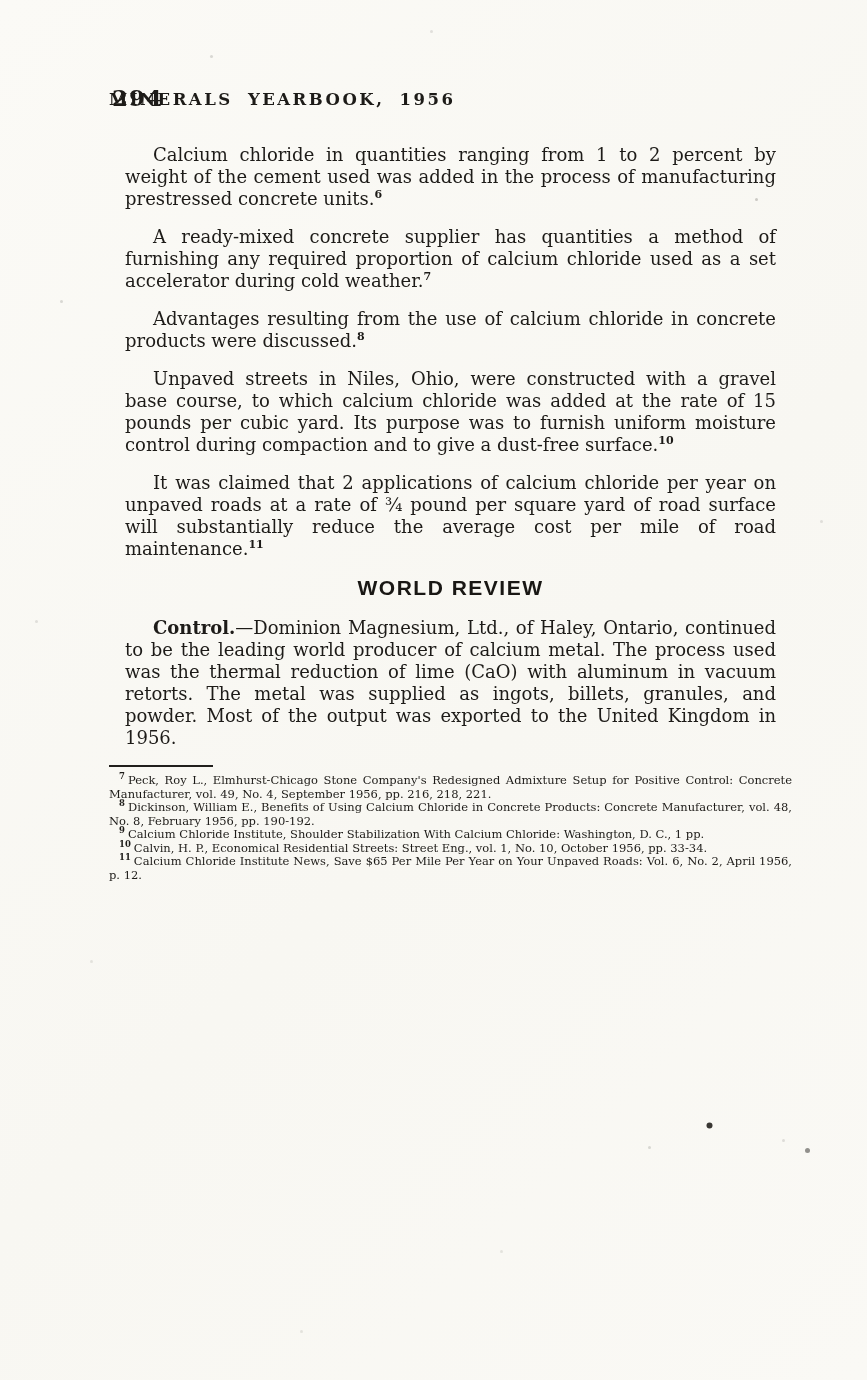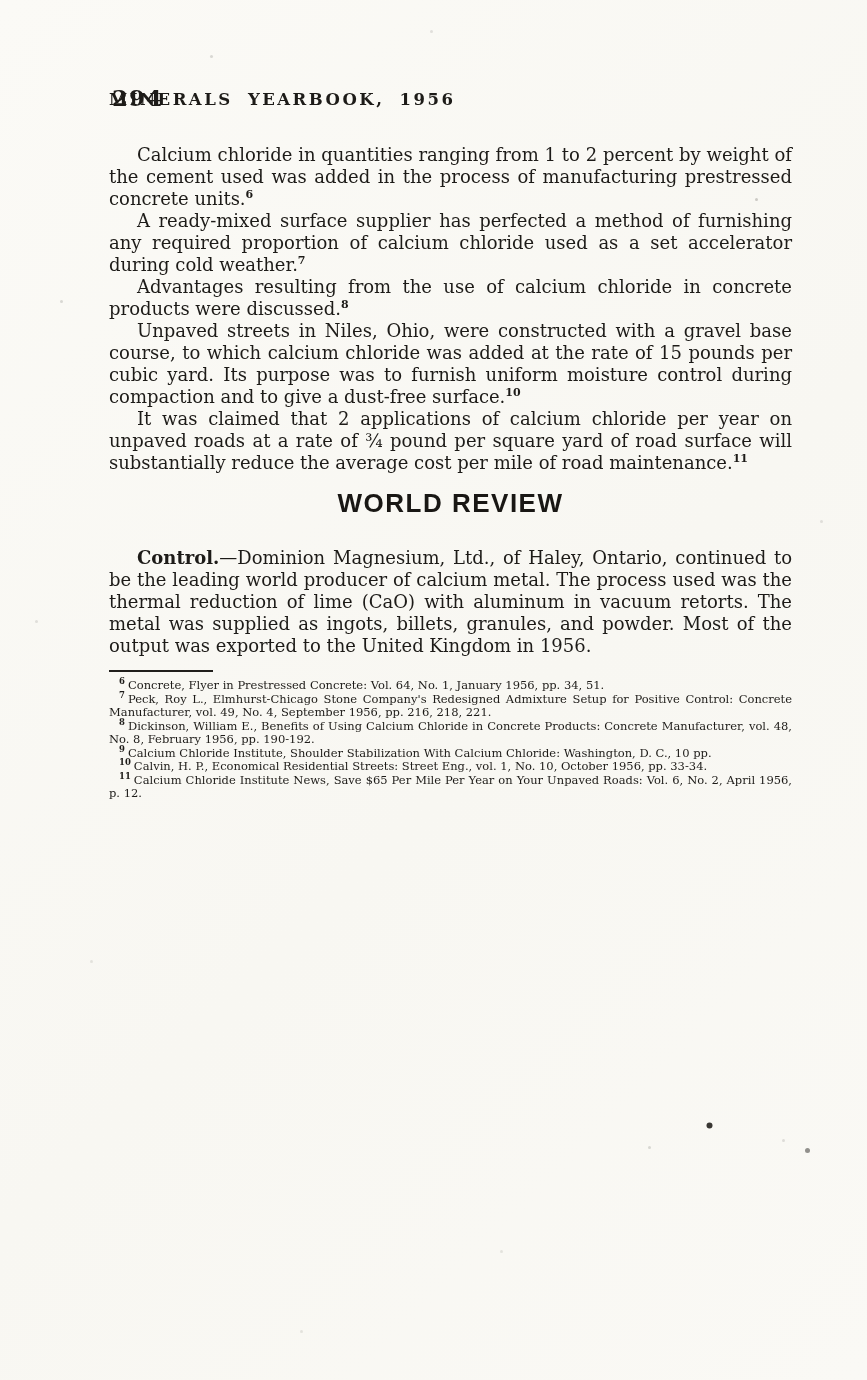--- a/index.html
+++ b/index.html
@@ -39,39 +39,39 @@
   }
   .header-title {
     font-size: 16.5px;
     font-weight: bold;
     letter-spacing: 2.5px;
     word-spacing: 7px;
     padding-top: 4px;
   }
   
   .bp {
-    margin: 0;
+    margin: 16px;
     font-size: 18px;
     line-height: 22px;
     text-align: justify;
     text-indent: 28px;
   }
   .bp .ref {
     font-size: 11px;
     font-weight: bold;
     line-height: 0;
   }
   .canada b { font-weight: bold; }
   
   .section-heading {
-    margin: 14px 0 28px 0;
+    margin: 14px 0 17px 0;
     text-align: center;
     font-family: "Liberation Sans", sans-serif;
     font-weight: bold;
-    font-size: 26px;
+    font-size: 21px;
     letter-spacing: 1.5px;
     color: #191714;
   }
   
   .fn-rule {
     width: 104px;
     height: 2px;
     background: #211f1c;
     margin: 13px 0 7px 0;
   }
@@ -122,35 +122,34 @@
 
   <div class="content">
 
     <div class="header-row">
       <span class="page-number">294</span>
       <div class="header-title">MINERALS YEARBOOK, 1956</div>
     </div>
 
     <div class="body-text">
       <p class="bp"><span>Calcium chloride in quantities ranging from 1 to 2 percent by weight of the cement used was added in the process of manufacturing prestressed concrete units.</span><sup class="ref">6</sup></p>
-      <p class="bp"><span>A ready-mixed surface supplier has perfected a method of furnishing any required proportion of calcium chloride used as a set accelerator during cold weather.</span><sup class="ref">7</sup></p>
+      <p class="bp"><span>A ready-mixed concrete supplier has quantities a method of furnishing any required proportion of calcium chloride used as a set accelerator during cold weather.</span><sup class="ref">7</sup></p>
       <p class="bp"><span>Advantages resulting from the use of calcium chloride in concrete products were discussed.</span><sup class="ref">8</sup></p>
       <p class="bp"><span>Unpaved streets in Niles, Ohio, were constructed with a gravel base course, to which calcium chloride was added at the rate of 15 pounds per cubic yard.  Its purpose was to furnish uniform moisture control during compaction and to give a dust-free surface.</span><sup class="ref">10</sup></p>
       <p class="bp"><span>It was claimed that 2 applications of calcium chloride per year on unpaved roads at a rate of ¾ pound per square yard of road surface will substantially reduce the average cost per mile of road maintenance.</span><sup class="ref">11</sup></p>
     </div>
 
     <h2 class="section-heading">WORLD REVIEW</h2>
 
     <p class="bp canada"><b>Control.</b><span>—Dominion Magnesium, Ltd., of Haley, Ontario, continued to be the leading world producer of calcium metal.  The process used was the thermal reduction of lime (CaO) with aluminum in vacuum retorts.  The metal was supplied as ingots, billets, granules, and powder.  Most of the output was exported to the United Kingdom in 1956.</span></p>
 
     <div class="fn-rule"></div>
 
     <div class="footnotes">
-      <p class="fn"><sup>6</sup><span>Concrete, Flyer in Prestressed Concrete: Vol. 64, No. 1, January 1956, pp. 34, 51.</span></p>
       <p class="fn"><sup>7</sup><span>Peck, Roy L., Elmhurst-Chicago Stone Company's Redesigned Admixture Setup for Positive Control: Concrete Manufacturer, vol. 49, No. 4, September 1956, pp. 216, 218, 221.</span></p>
       <p class="fn"><sup>8</sup><span>Dickinson, William E., Benefits of Using Calcium Chloride in Concrete Products: Concrete Manufacturer, vol. 48, No. 8, February 1956, pp. 190-192.</span></p>
-      <p class="fn"><sup>9</sup><span>Calcium Chloride Institute, Shoulder Stabilization With Calcium Chloride: Washington, D. C., 10 pp.</span></p>
+      <p class="fn"><sup>9</sup><span>Calcium Chloride Institute, Shoulder Stabilization With Calcium Chloride: Washington, D. C., 1 pp.</span></p>
       <p class="fn"><sup>10</sup><span>Calvin, H. P., Economical Residential Streets: Street Eng., vol. 1, No. 10, October 1956, pp. 33-34.</span></p>
       <p class="fn"><sup>11</sup><span>Calcium Chloride Institute News, Save $65 Per Mile Per Year on Your Unpaved Roads: Vol. 6, No. 2, April 1956, p. 12.</span></p>
     </div>
 
   </div>
 </div>
 
 </body></html>

